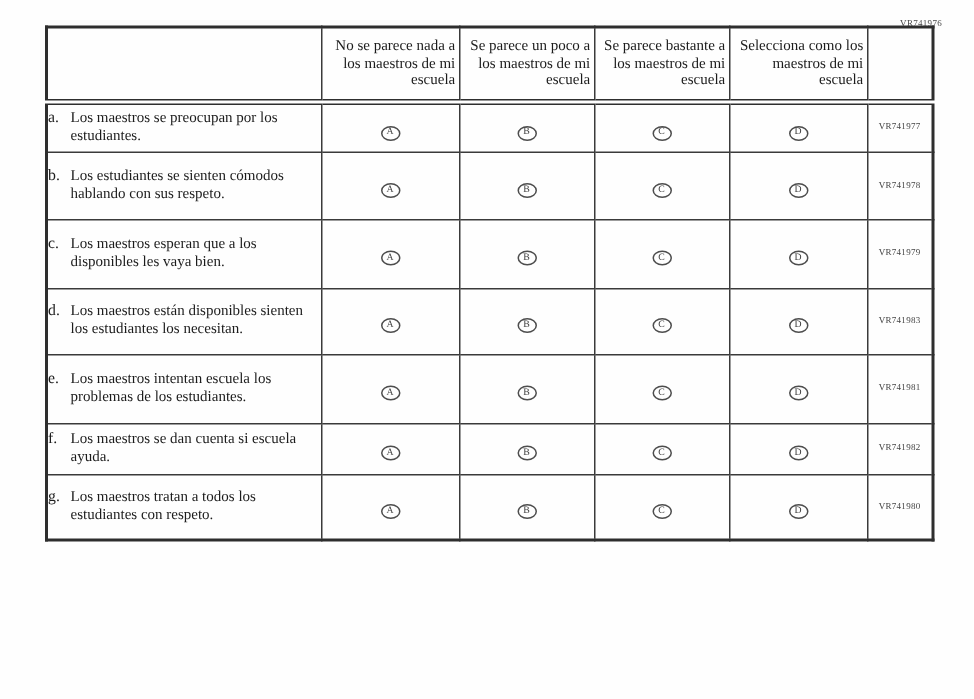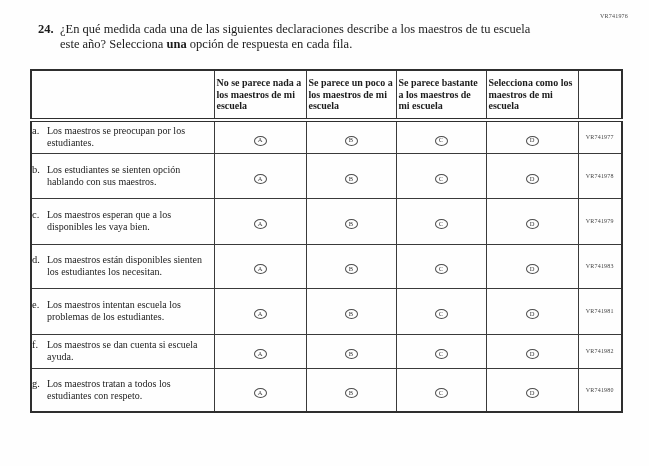--- a/index.html
+++ b/index.html
@@ -41,22 +41,22 @@
   table.survey col.c-o3{width:90px;}
   table.survey col.c-o4{width:92px;}
   table.survey col.c-code{width:44px;}
   table.survey th, table.survey td{
     border:1px solid #3a3a3a;
     vertical-align:middle;
     padding:0;
   }
   tr.hdr{height:50px;}
   tr.hdr th{
-    font-weight:bold;font-size:10px;line-height:11.5px;
-    text-align:left;padding:3px 2px;
+    font-weight:normal;font-size:10px;line-height:11.5px;
+    text-align:right;padding:3px 2px;
     border-bottom:4px double #2e2e2e;
   }
   td.stmt{padding:2px 2px 2px 4px;}
   .stmt-inner{display:flex;}
   .row-letter{
     flex:0 0 15px;font-size:10.5px;line-height:12px;
   }
   .stmt-text{
     font-size:10px;line-height:12px;flex:1 1 auto;
   }
@@ -81,24 +81,20 @@
   tr.r5{height:34px;}
   tr.r6{height:44px;}
 </style>
 </head>
 <body>
 
 <div class="page">
 
   <div class="form-code">VR741976</div>
 
-  <div class="question">
-    <div class="q-number">24.</div>
-    <div class="q-text"><span>¿En qué medida cada una de las siguientes declaraciones describe a los maestros de tu escuela este año? Selecciona </span><span class="q-bold">una</span><span> opción de respuesta en cada fila.</span></div>
-  </div>
 
   <table class="survey">
     <colgroup>
       <col class="c-stmt">
         <col class="c-o1">
         <col class="c-o2">
         <col class="c-o3">
         <col class="c-o4">
         <col class="c-code">
     </colgroup>
@@ -123,21 +119,21 @@
         <td class="opt"><span class="bubble">A</span></td>
         <td class="opt"><span class="bubble">B</span></td>
         <td class="opt"><span class="bubble">C</span></td>
         <td class="opt"><span class="bubble">D</span></td>
         <td class="code">VR741977</td>
       </tr>
       <tr class="r1">
         <td class="stmt">
             <div class="stmt-inner">
               <span class="row-letter">b.</span>
-              <span class="stmt-text">Los estudiantes se sienten opción hablando con sus maestros.</span>
+              <span class="stmt-text">Los estudiantes se sienten cómodos hablando con sus respeto.</span>
             </div>
           </td>
         <td class="opt"><span class="bubble">A</span></td>
         <td class="opt"><span class="bubble">B</span></td>
         <td class="opt"><span class="bubble">C</span></td>
         <td class="opt"><span class="bubble">D</span></td>
         <td class="code">VR741978</td>
       </tr>
       <tr class="r2">
         <td class="stmt">

